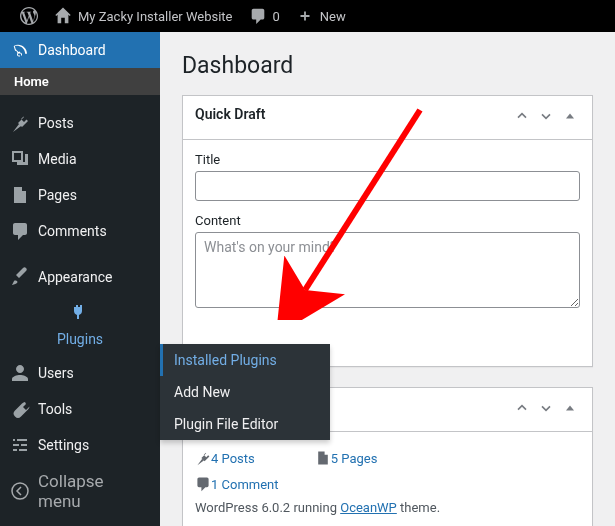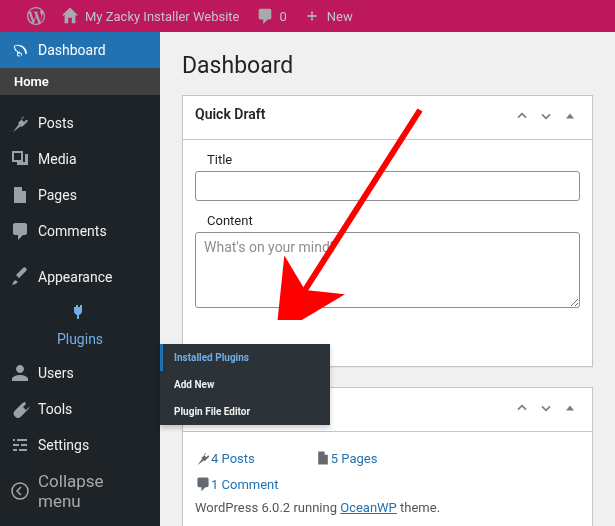--- a/index.html
+++ b/index.html
@@ -1,18 +1,18 @@
 <!DOCTYPE html>
 <html><head>
 <meta charset="utf-8">
 <style>
 * { margin: 0; padding: 0; box-sizing: border-box; font-family: -apple-system, BlinkMacSystemFont, "Segoe UI", Roboto, sans-serif; }
 body { width: 615px; height: 526px; overflow: hidden; background: #f0f0f1; }
 
-.topbar { height: 32px; background: #be185d; color: #c3c4c7; display: flex; align-items: center; font-size: 13px; padding: 0 19px; }
+.topbar { height: 32px; background: #000000; color: #c3c4c7; display: flex; align-items: center; font-size: 13px; padding: 0 12px; }
 .topbar .tb-item { display: flex; align-items: center; gap: 6px; padding: 0 8px; cursor: pointer; }
 .topbar svg { width: 18px; height: 18px; fill: #a7aaad; }
 .topbar .count { font-size: 13px; }
 
 .layout { display: flex; height: calc(100% - 32px); }
 
 .sidebar { width: 160px; background: #1d2327; color: #fff; font-size: 14px; }
 .sidebar .menu-item { display: flex; align-items: center; gap: 8px; padding: 8px 10px; cursor: pointer; color: #f0f0f1; }
 .sidebar .menu-item.current { background: #2271b1; color: #fff; position: relative; }
 .sidebar .menu-item.current::after { content: ""; position: absolute; right: -8px; top: 50%; transform: translateY(-50%); border: 8px solid transparent; border-right-color: #f0f0f1; }
@@ -21,34 +21,34 @@
 .sidebar .submenu .sub-item { padding: 6px 10px 6px 14px; font-size: 13px; cursor: pointer; }
 .sidebar .submenu .sub-item.active { font-weight: 600; color: #fff; }
 .sidebar .submenu .sub-item.dim { color: #a7aaad; }
 .sidebar .sep { height: 10px; }
 .sidebar svg { width: 20px; height: 20px; fill: rgba(240,246,252,0.6); flex-shrink: 0; }
 .sidebar .menu-item.current svg { fill: #fff; }
 .sidebar .menu-item.highlight svg { fill: #72aee6; }
 .sidebar .collapse { display: flex; align-items: center; gap: 8px; padding: 8px 10px; color: #a7aaad; font-size: 17px; cursor: pointer; }
 
 .flyout { position: absolute; left: 160px; top: 344px; background: #2c3338; width: 170px; box-shadow: 0 3px 5px rgba(0,0,0,.2); z-index: 100; }
-.flyout .fly-item { padding: 8px 14px; font-size: 10px; color: #f0f0f1; cursor: pointer; font-weight: bold; }
+.flyout .fly-item { padding: 8px 14px; font-size: 14px; color: #f0f0f1; cursor: pointer; }
 .flyout .fly-item.hover { color: #72aee6; border-left: 3px solid #2271b1; padding-left: 11px; }
 
 .main { flex: 1; padding: 20px 22px; overflow: hidden; position: relative; }
 .main h1 { font-size: 23px; font-weight: 400; color: #1d2327; margin-bottom: 16px; }
 
 .postbox { background: #fff; border: 1px solid #c3c4c7; box-shadow: 0 1px 1px rgba(0,0,0,.04); margin-bottom: 20px; }
 .postbox .pb-header { display: flex; justify-content: space-between; padding: 10px 12px; border-bottom: 1px solid #c3c4c7; }
 .postbox .pb-header h2 { font-size: 14px; font-weight: 600; color: #1d2327; }
 .postbox .pb-controls { display: flex; gap: 4px; }
 .postbox .pb-controls button { background: none; border: none; cursor: pointer; padding: 2px; color: #787c82; }
 .postbox .pb-body { padding: 12px; }
 .postbox .form-row { margin-bottom: 12px; }
-.postbox label { display: block; font-size: 13px; color: #1d2327; margin-bottom: 4px; margin-left: 12px; }
+.postbox label { display: block; font-size: 13px; color: #1d2327; margin-bottom: 4px; }
 .postbox input[type=text] { width: 100%; padding: 4px 8px; border: 1px solid #8c8f94; border-radius: 3px; font-size: 14px; height: 30px; }
 .postbox textarea { width: 100%; padding: 6px 8px; border: 1px solid #8c8f94; border-radius: 3px; font-size: 14px; height: 76px; resize: vertical; font-family: inherit; }
 .postbox textarea::placeholder { color: #8c8f94; }
 .postbox .btn-primary { background: #2271b1; color: #fff; border: none; padding: 6px 14px; border-radius: 3px; font-size: 13px; cursor: pointer; }
 
 .glance { display: flex; gap: 60px; padding: 6px 0 10px; }
 .glance-item { display: flex; align-items: center; color: #2271b1; font-size: 13px; cursor: pointer; }
 .glance-item svg { width: 16px; height: 16px; fill: #646970; }
 .glance-footer { font-size: 13px; color: #50575e; padding-top: 8px; }
 .glance-footer a { color: #2271b1; text-decoration: underline; }

